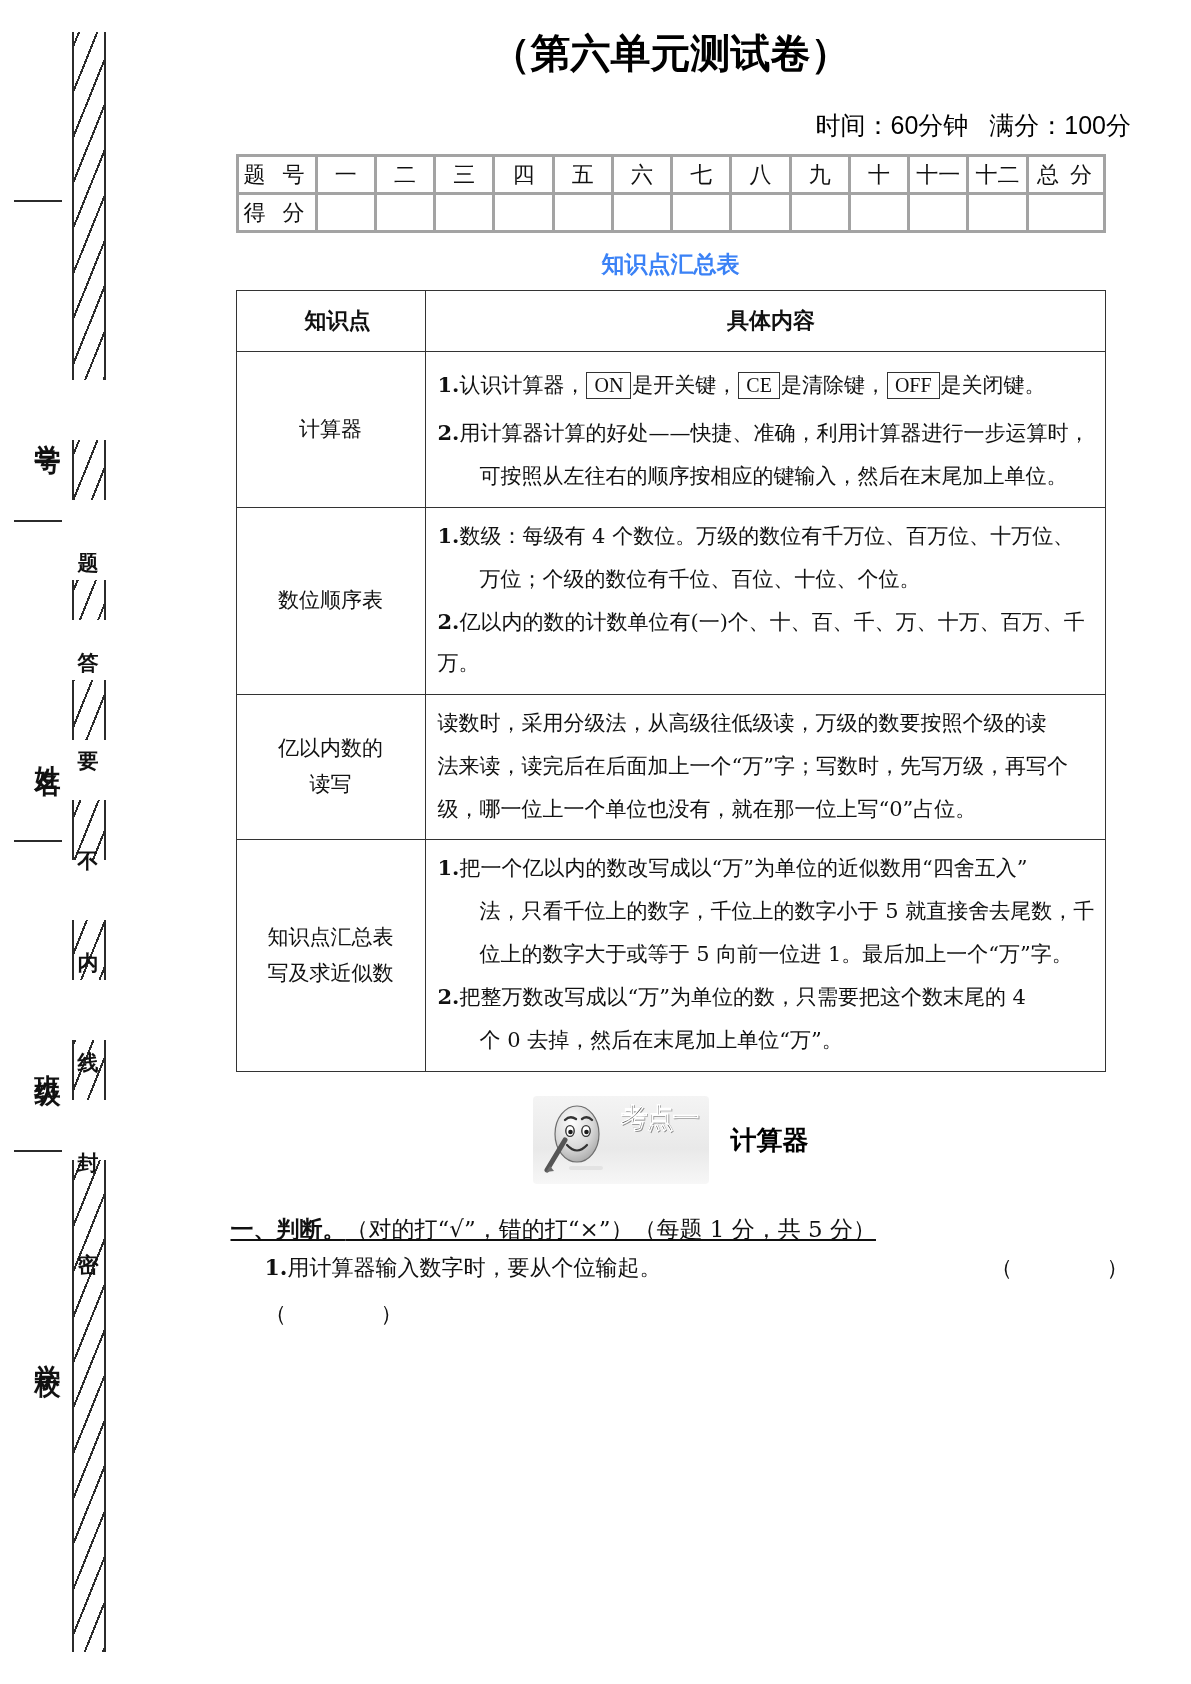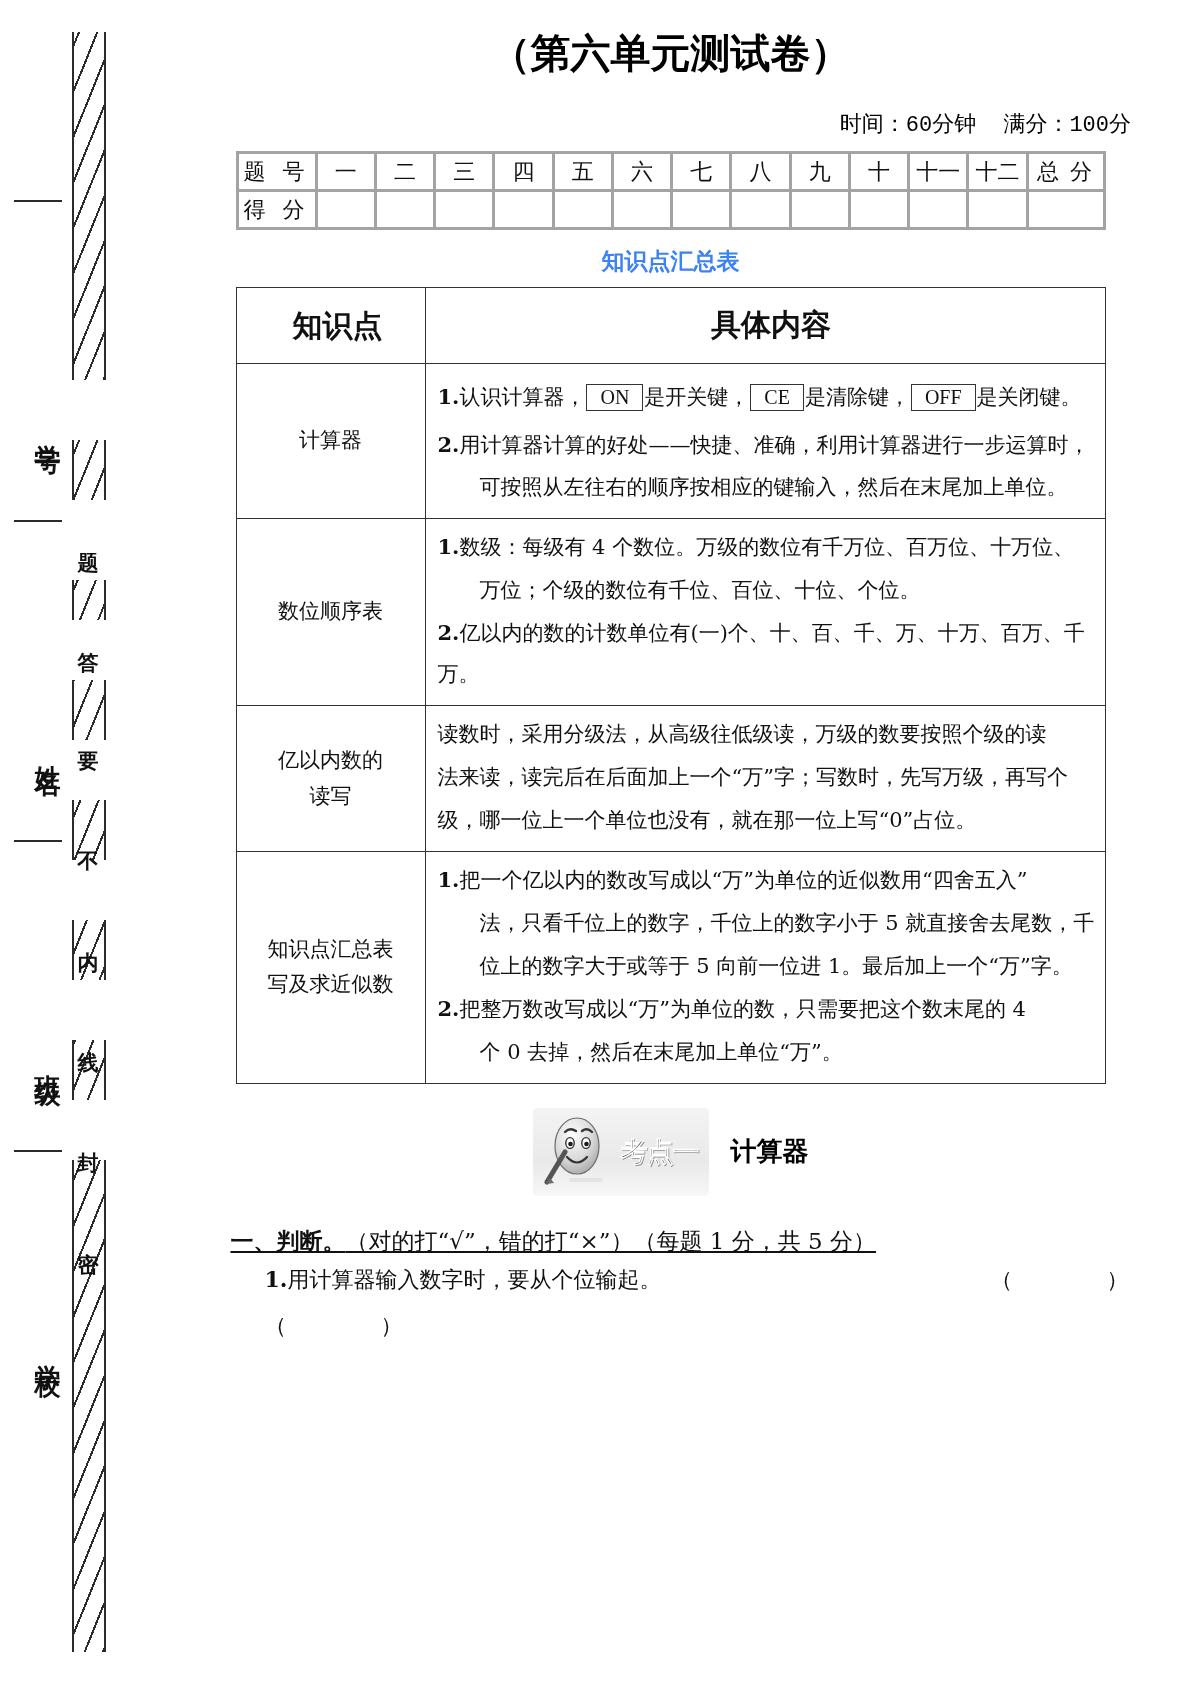--- a/index.html
+++ b/index.html
@@ -106,22 +106,22 @@
     margin: 26px 0 0 0;
     text-align: center;
     font-size: 40px;
     font-weight: bold;
     font-family: "DejaVu Sans", "Liberation Sans", sans-serif;
     color: #000;
   }
   .timeline {
     margin: 28px 60px 0 0;
     text-align: right;
-    font-size: 22px;
-    font-family: Liberation Mono, monospace;
+    font-size: 25px;
+    font-family: Liberation Sans, sans-serif;
     color: #000;
   }
   .timeline span { margin-left: 14px; }
 
   
   .score-wrap {
     margin: 12px auto 0 auto;
     width: 870px;
   }
   table.score {
@@ -176,50 +176,49 @@
   }
   table.kp td.kp-body {
     font-size: 21px;
     font-family: "DejaVu Serif", "Liberation Serif", serif;
     line-height: 1.95;
     padding-left: 12px;
     padding-right: 8px;
   }
   table.kp td.kp-head {
     text-align: center;
-    font-size: 30px;
+    font-size: 22px;
     font-weight: bold;
     font-family: "DejaVu Sans", "Liberation Sans", sans-serif;
     height: 44px;
     padding-left: 20px;
   }
   .kp-body p { margin: 0 0 2px 0; }
   .kp-body p.indent { text-indent: 2em; }
   .num { font-weight: bold; font-family: "DejaVu Serif", serif; }
   .keybox {
     display: inline-block;
     border: 1px solid #333;
-    padding: 0 13px;
+    padding: 0 7px;
     margin: 12px 1px;
     line-height: 1.25;
     font-family: "Liberation Serif", serif;
     font-size: 20px;
   }
 
   
   .mascot-row {
     margin: 24px auto 0 auto;
     width: 870px;
     display: flex;
     align-items: center;
     justify-content: center;
   }
   .mascot-badge {
     display: flex;
-    align-items: center;
     background: linear-gradient(180deg,#f4f4f4 0%, #e9e9e9 60%, #f7f7f7 100%);
     padding: 4px 10px 4px 6px;
     border-radius: 4px;
     gap: 8px;
   }
   .mascot-face { margin-right: 4px; }
   .kaodian {
     font-size: 27px;
     font-weight: bold;
     font-family: "DejaVu Sans", "Liberation Sans", sans-serif;

